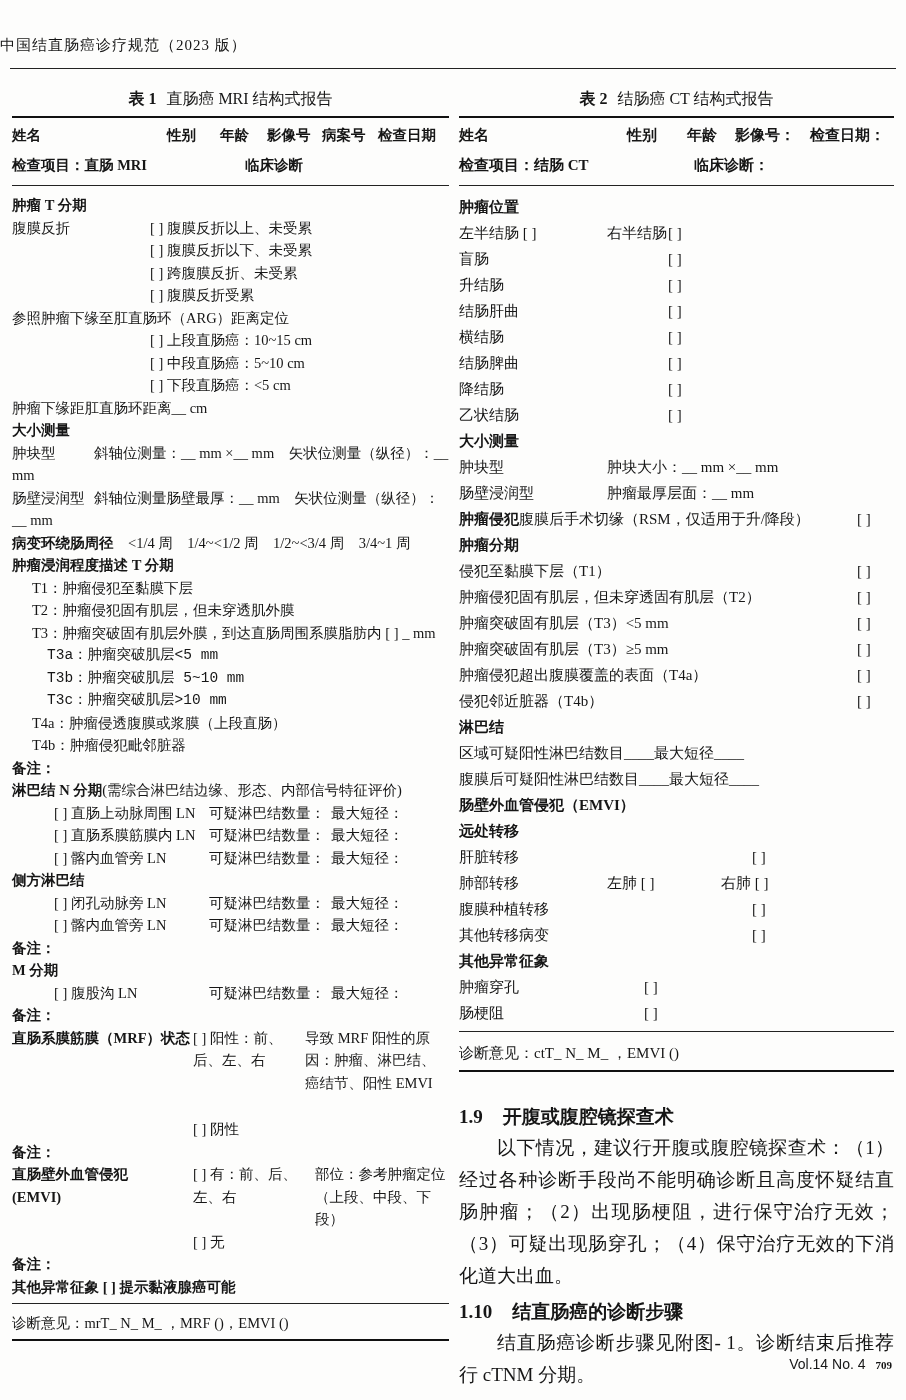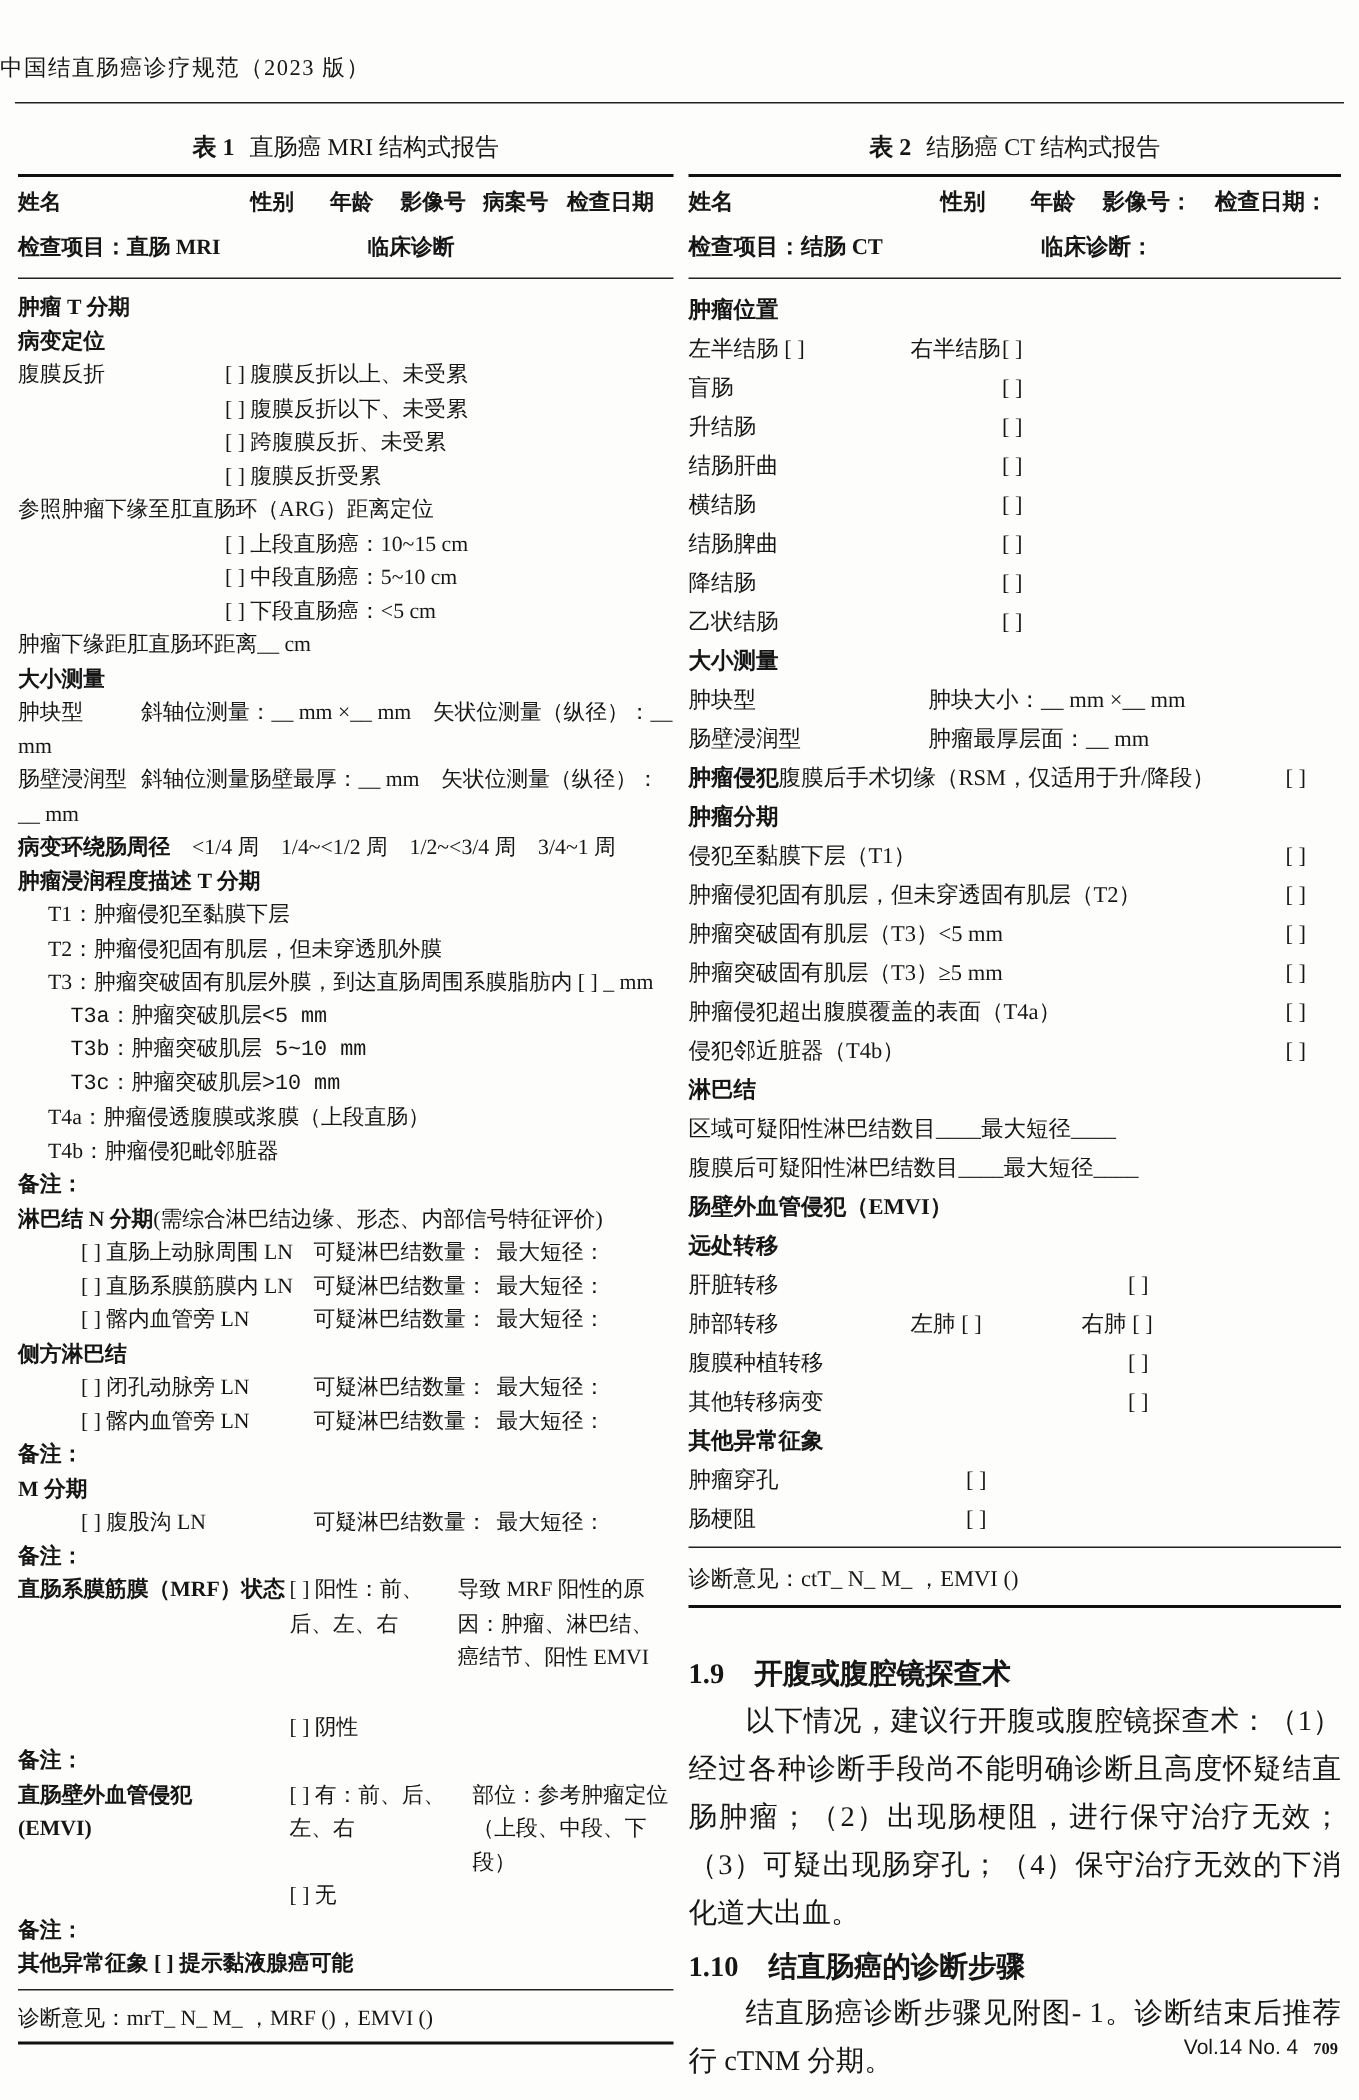--- a/index.html
+++ b/index.html
@@ -42,21 +42,21 @@
   .k-ln .o{display:inline-block;width:155px;vertical-align:top;margin-left:16px;}
   .k-ln .q{display:inline-block;width:122px;vertical-align:top;}
   .k-mrf,.k-mrf2{display:flex;}
   .k-mrf .l,.k-mrf2 .l{width:181px;flex:none;font-weight:bold;}
   .k-mrf .c1{width:112px;flex:none;}
   .k-mrf2 .c1{width:122px;flex:none;}
   .k-mrf .c2,.k-mrf2 .c2{flex:1;}
   .k-loc .c{position:absolute;left:148px;top:0;}
   .k-loc .cb,.k-lc .cb{position:absolute;left:209px;top:0;}
   .k-lc2 .cb{position:absolute;left:185px;top:0;}
-  .k-l2 .c{position:absolute;left:160px;top:0;}
+  .k-l2 .c{position:absolute;left:148px;top:0;}
   .k-hbk .cb,.k-lcb .cb{position:absolute;left:398px;top:0;}
   .k-lcb2 .cb{position:absolute;left:293px;top:0;}
   .k-lung .a{position:absolute;left:148px;top:0;}
   .k-lung .b2{position:absolute;left:262px;top:0;}
   
   .secs{margin-top:24px;}
   .sec-h{font-size:19px;font-weight:bold;line-height:31px;margin-top:4px;}
   .sec-h .num{margin-right:20px;}
   .sec-p{font-size:19px;line-height:32px;text-align:justify;text-indent:2em;margin:0;}
   
@@ -74,21 +74,20 @@
   <div class="col t1">
     <div class="tcap">
       <span class="pfx">表 1</span><span>直肠癌 MRI 结构式报告</span>
     </div>
     <div class="caprule"></div>
     <div class="rows" id="t1rows">
         <div class="row k-cols"><span class="hc0">姓名</span><span class="hc1">性别</span><span class="hc2">年龄</span><span class="hc3">影像号</span><span class="hc4">病案号</span><span class="hc5">检查日期</span></div>
         <div class="row k-cols2"><span class="hc0">检查项目：直肠 MRI</span><span class="hc1">临床诊断</span></div>
         <div class="row k-rule"></div>
         <div class="row k-h"><span class="t">肿瘤 T 分期</span></div>
-        <div class="row k-h"><span class="t">病变定位</span></div>
         <div class="row k-lo"><span class="l">腹膜反折</span><span class="o">[ ] 腹膜反折以上、未受累</span></div>
         <div class="row k-o"><span class="o">[ ] 腹膜反折以下、未受累</span></div>
         <div class="row k-o"><span class="o">[ ] 跨腹膜反折、未受累</span></div>
         <div class="row k-o"><span class="o">[ ] 腹膜反折受累</span></div>
         <div class="row k-p"><span class="t">参照肿瘤下缘至肛直肠环（ARG）距离定位</span></div>
         <div class="row k-o"><span class="o">[ ] 上段直肠癌：10~15 cm</span></div>
         <div class="row k-o"><span class="o">[ ] 中段直肠癌：5~10 cm</span></div>
         <div class="row k-o"><span class="o">[ ] 下段直肠癌：&lt;5 cm</span></div>
         <div class="row k-p"><span class="t">肿瘤下缘距肛直肠环距离__ cm</span></div>
         <div class="row k-h"><span class="t">大小测量</span></div>

